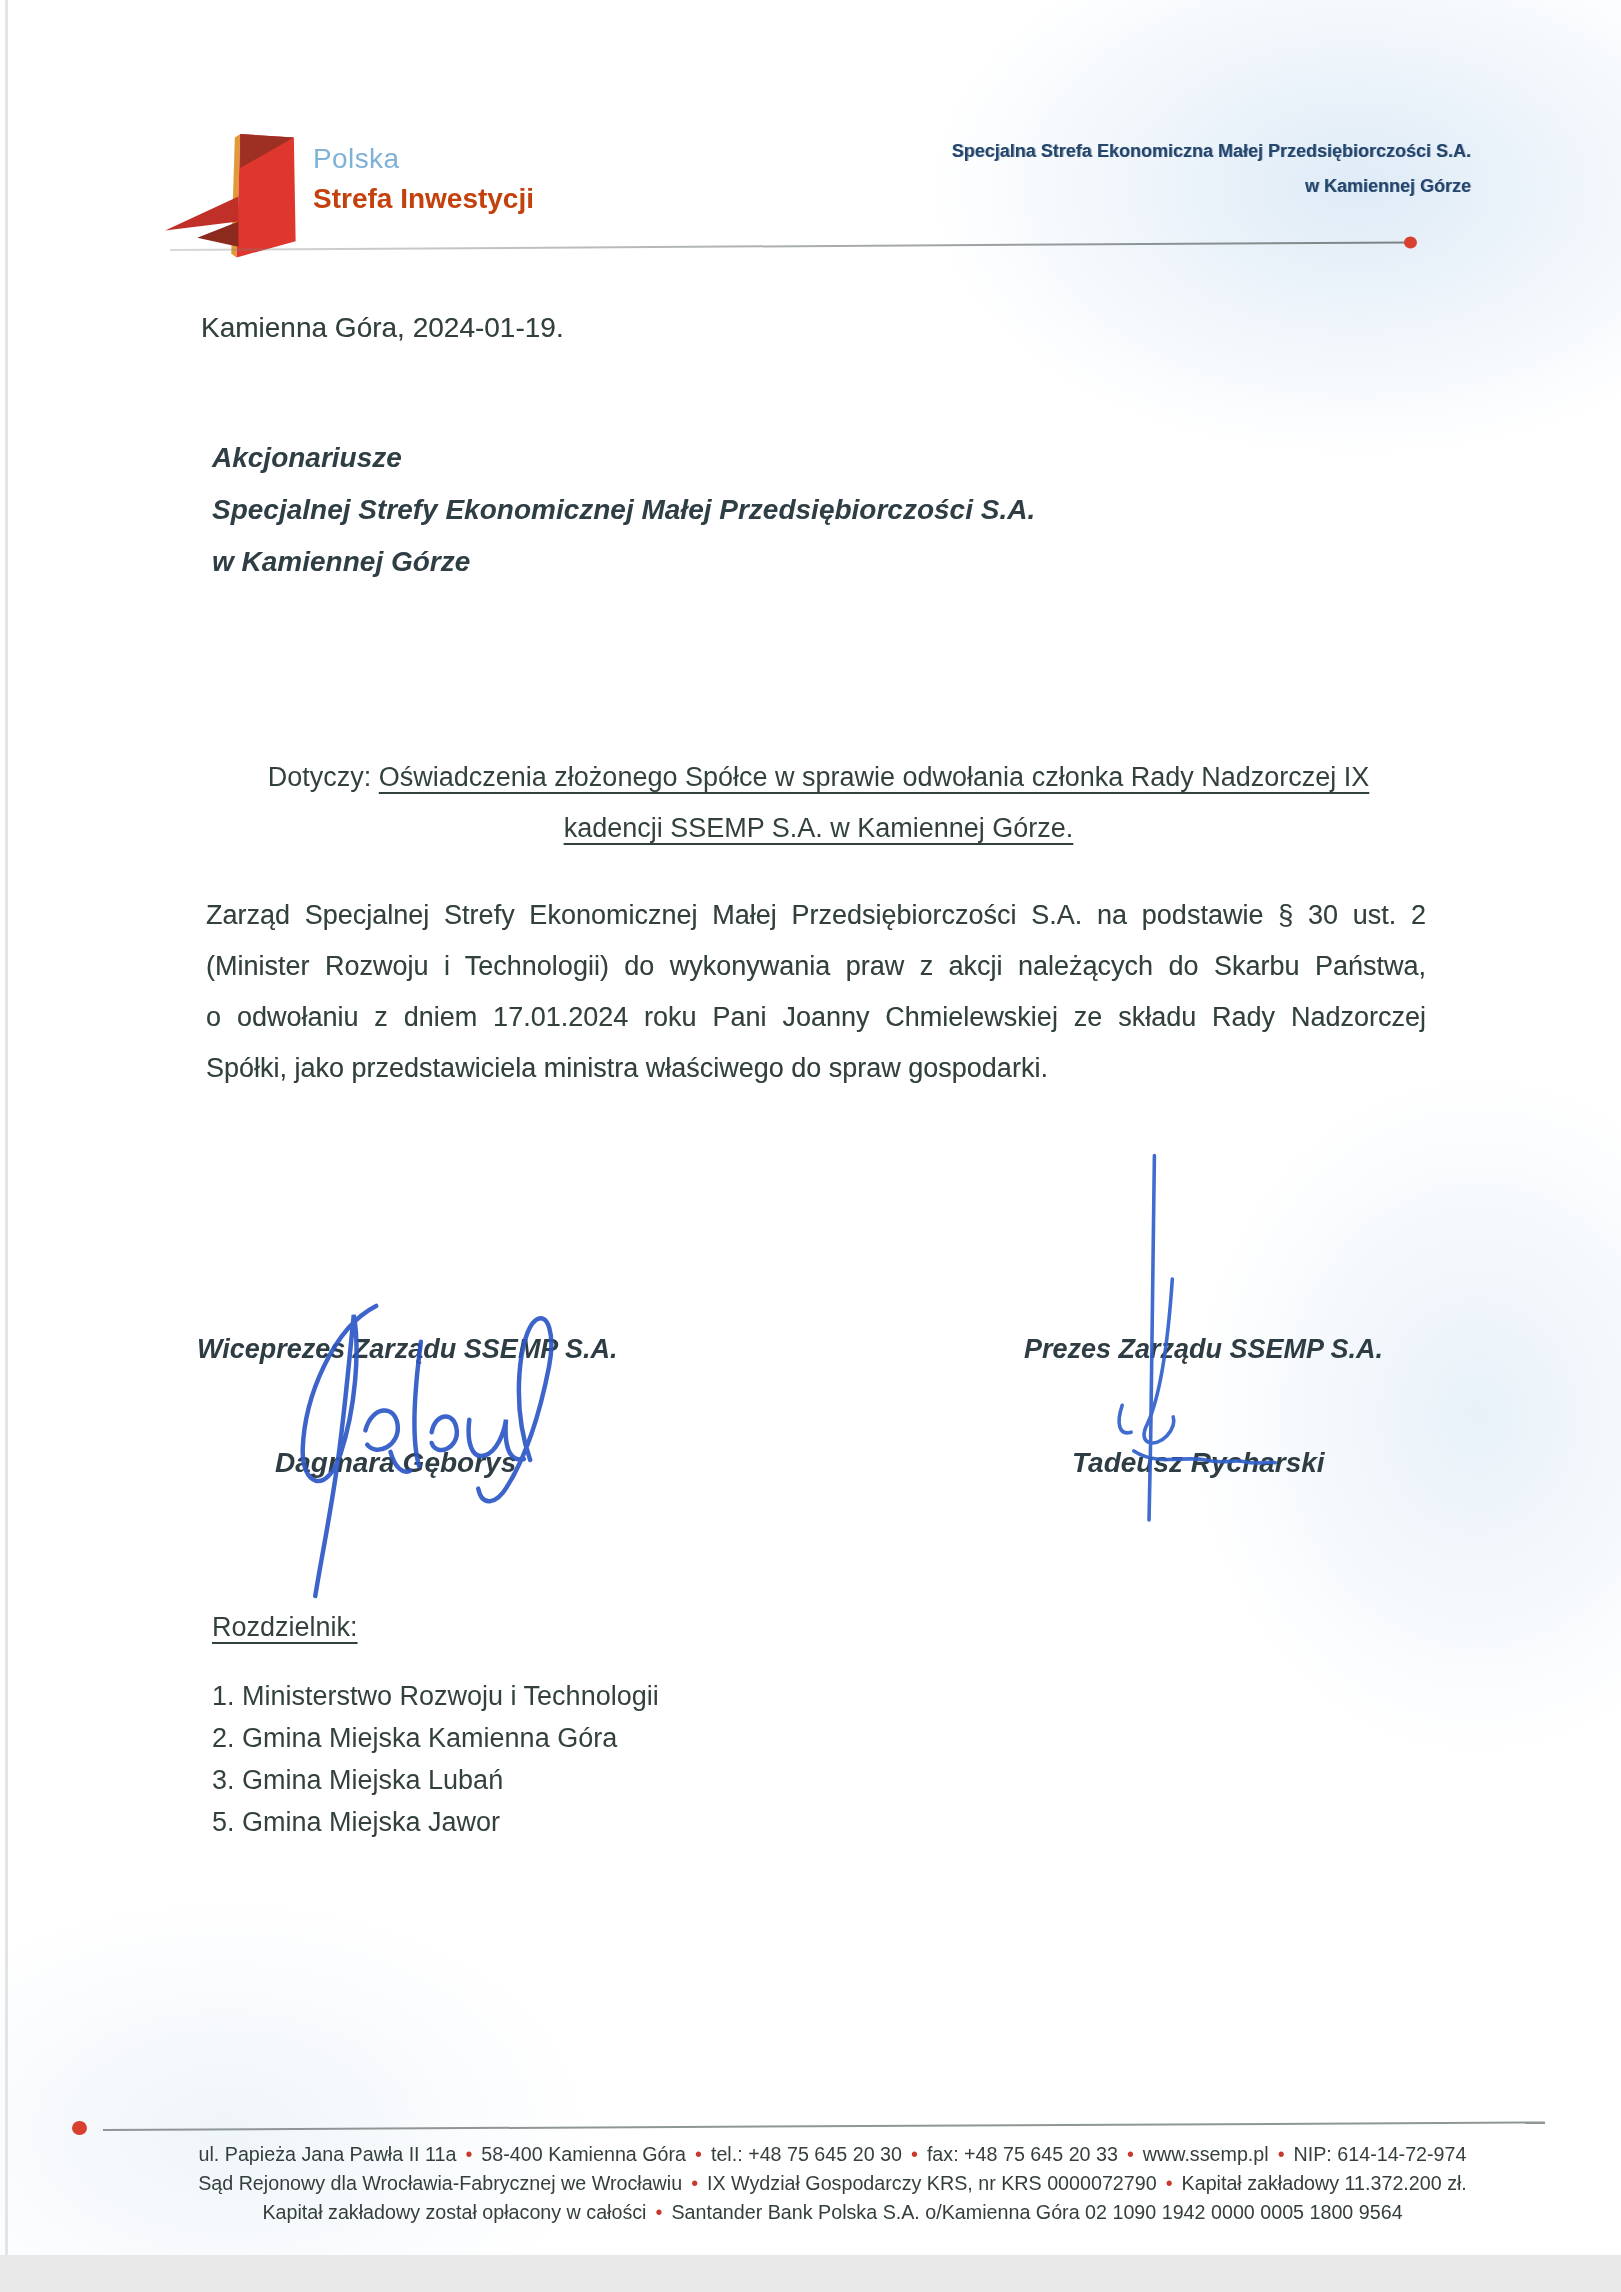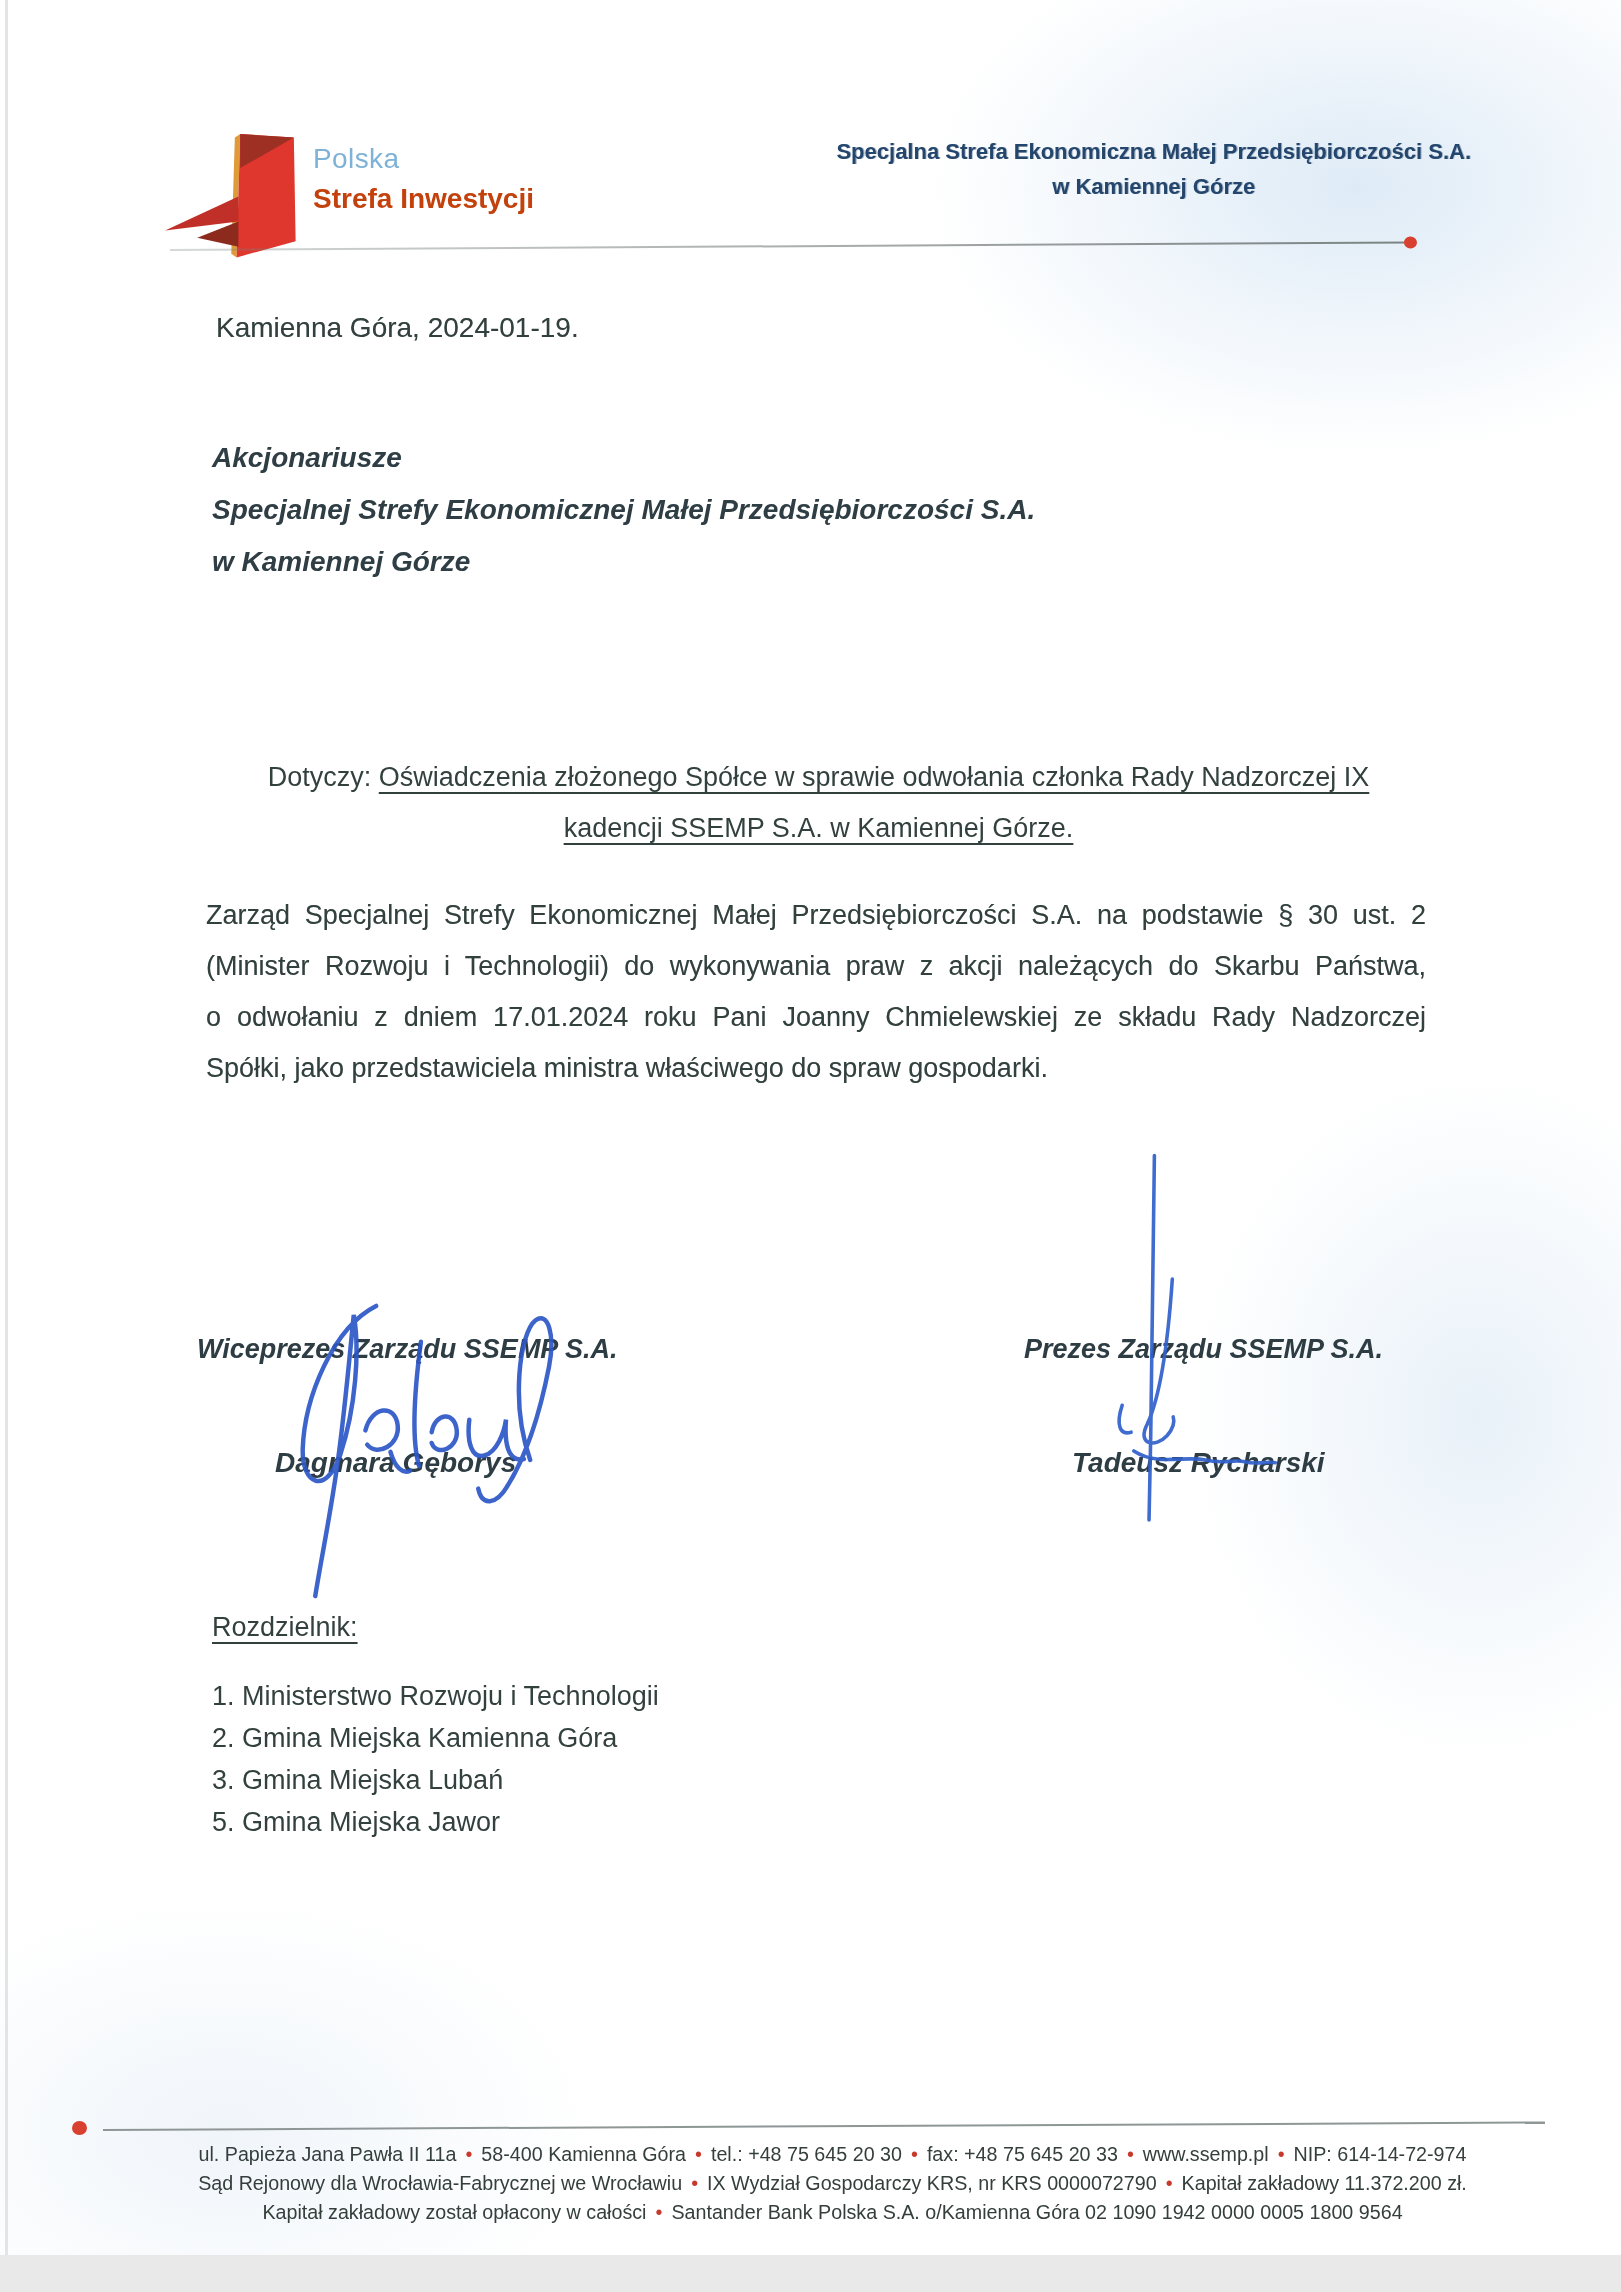--- a/index.html
+++ b/index.html
@@ -13,30 +13,30 @@
   .tint-mr{left:1191px;top:1075px;width:573px;height:681px;background:radial-gradient(closest-side,rgba(195,218,238,.38),rgba(195,218,238,0));}
   .tint-bl{left:-143px;top:1899px;width:734px;height:466px;background:radial-gradient(closest-side,rgba(205,222,238,.30),rgba(205,222,238,0));}
   .scan-edge{position:absolute;left:5.4px;top:0;width:2.7px;height:2293px;background:#d9dcdc;opacity:.75;}
 
   
   .logo{position:absolute;left:149px;top:125px;}
   .brand{position:absolute;left:313px;top:143px;}
   .brand-line1{font-size:28px;color:#7fb2d7;letter-spacing:0.4px;}
   .brand-line2{font-size:28px;color:#c2410c;font-weight:700;margin-top:8px;}
   .header-right{
-    position:absolute;right:150px;top:134px;text-align:center;font-size:22px;line-height:35px;
+    position:absolute;right:150px;top:134px;text-align:right;font-size:18px;line-height:35px;
     color:#24466c;font-weight:600;text-shadow:1.1px 0 0 rgba(36,70,108,.35);
   }
   .header-rule{position:absolute;left:170px;top:249px;width:1239px;height:1.8px;
     background:linear-gradient(90deg,rgba(120,128,128,.30),rgba(105,112,112,.85));
     transform:rotate(-0.35deg);transform-origin:left center;}
   .header-rule .dot{position:absolute;right:-8px;top:-5.4px;width:13.4px;height:12.5px;border-radius:50%;background:#d8402f;}
 
   
-  .dateline{position:absolute;left:216px;top:312px;font-size:28px;text-shadow:0 0 0.5px rgba(51,65,62,.45);}
+  .dateline{position:absolute;left:201px;top:312px;font-size:28px;text-shadow:0 0 0.5px rgba(51,65,62,.45);}
   .recipient{position:absolute;left:212px;top:432px;font-size:28px;line-height:52px;font-weight:700;font-style:italic;color:#2f3e44;}
   .subject{position:absolute;left:204px;top:752px;width:1229px;text-align:center;font-size:27px;line-height:51px;}
   .subject .u{text-decoration:underline;text-underline-offset:6.3px;text-decoration-thickness:1.8px;}
   .body-par{position:absolute;left:206px;top:890px;width:1220px;font-size:27px;text-shadow:0 0 0.5px rgba(51,65,62,.4);}
   .body-par .line{line-height:51px;text-align:justify;}
   .body-par .just{text-align-last:justify;}
 
   
   .sig-title{position:absolute;font-size:27px;font-weight:700;font-style:italic;color:#2e3d43;}
   .sig-title-left{left:197px;top:1334px;}

